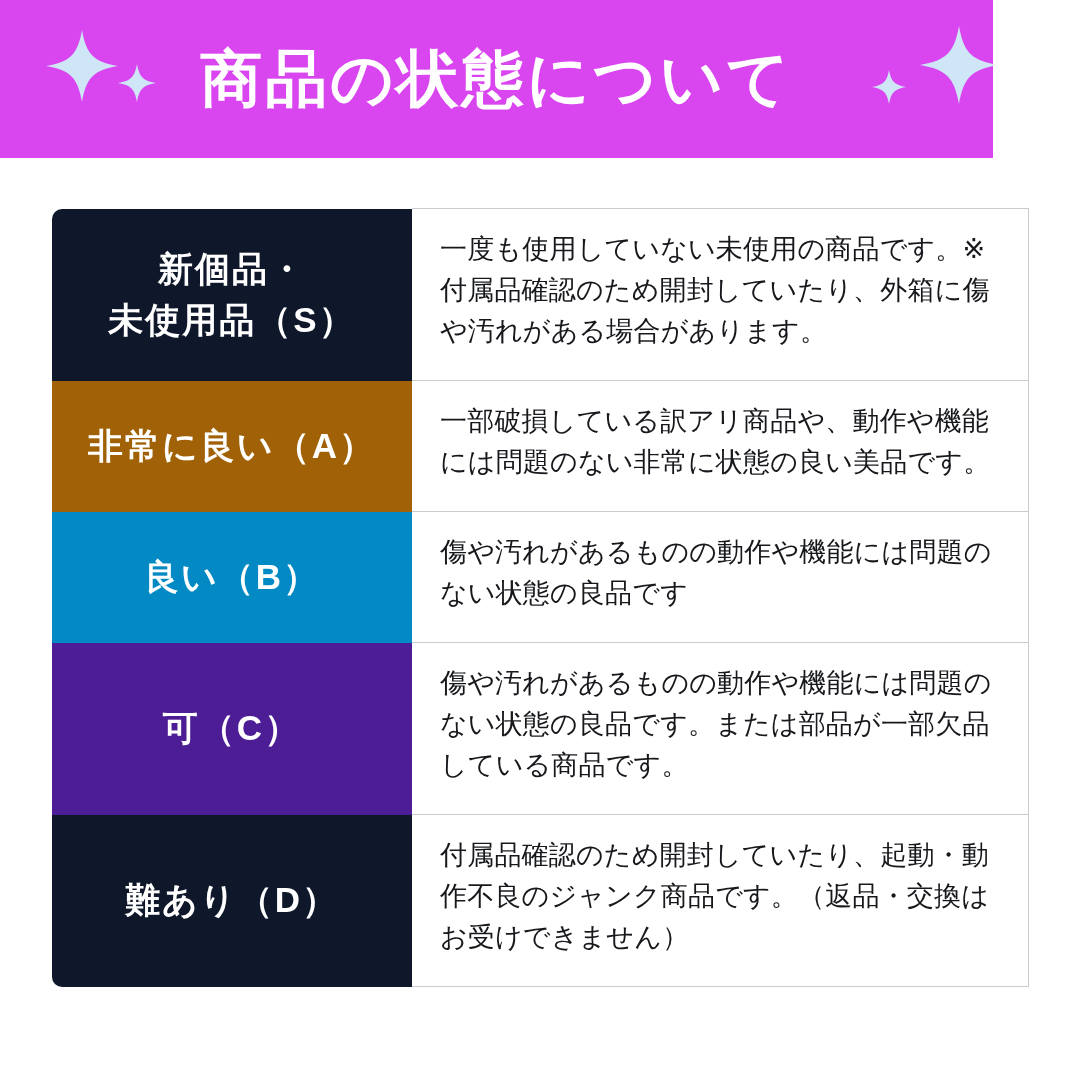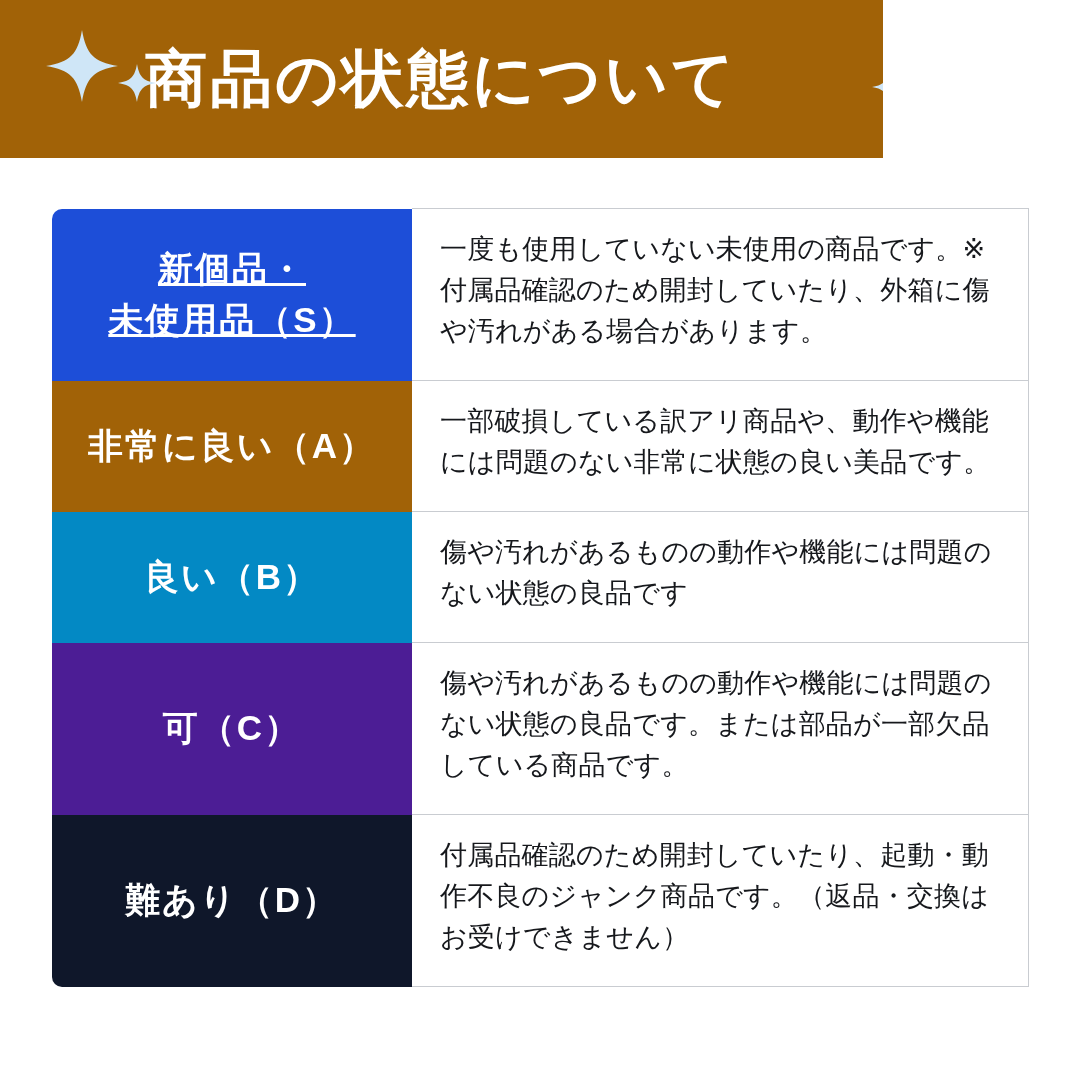--- a/index.html
+++ b/index.html
@@ -10,23 +10,23 @@
     width: 1081px;
     height: 1081px;
     background: #ffffff;
     font-family: "Liberation Sans", "DejaVu Sans", sans-serif;
     overflow: hidden;
   }
 
   
   .header {
     position: relative;
-    width: 883px;
+    width: 993px;
     height: 158px;
-    background: #a16207;
+    background: #d946ef;
     display: flex;
     align-items: center;
     justify-content: center;
     overflow: hidden;
   }
   .header-title {
     color: #ffffff;
     font-size: 62px;
     font-weight: bold;
     letter-spacing: 3px;
@@ -77,21 +77,21 @@
     font-size: 27px;
     line-height: 1.52;
     letter-spacing: 0.2px;
     padding: 20px 18px 28px 28px;
     border-bottom: 1px solid #c9ccd1;
     border-right: 1px solid #c9ccd1;
   }
   tr:first-child .desc-cell { border-top: 1px solid #c9ccd1; }
 
   
-  .r0 .grade-cell { background: #1d4ed8; text-decoration: underline; }
+  .r0 .grade-cell { background: #0f172a; }
   .r1 .grade-cell { background: #a16207; }
   .r2 .grade-cell { background: #0389c4; }
   .r3 .grade-cell { background: #4c1d95; }
   .r4 .grade-cell { background: #0f172a; }
 
   .r0 .grade-cell { border-top-left-radius: 10px; }
   .r4 .grade-cell { border-bottom-left-radius: 10px; }
 
   .grade-line { display: block; }
 </style>

